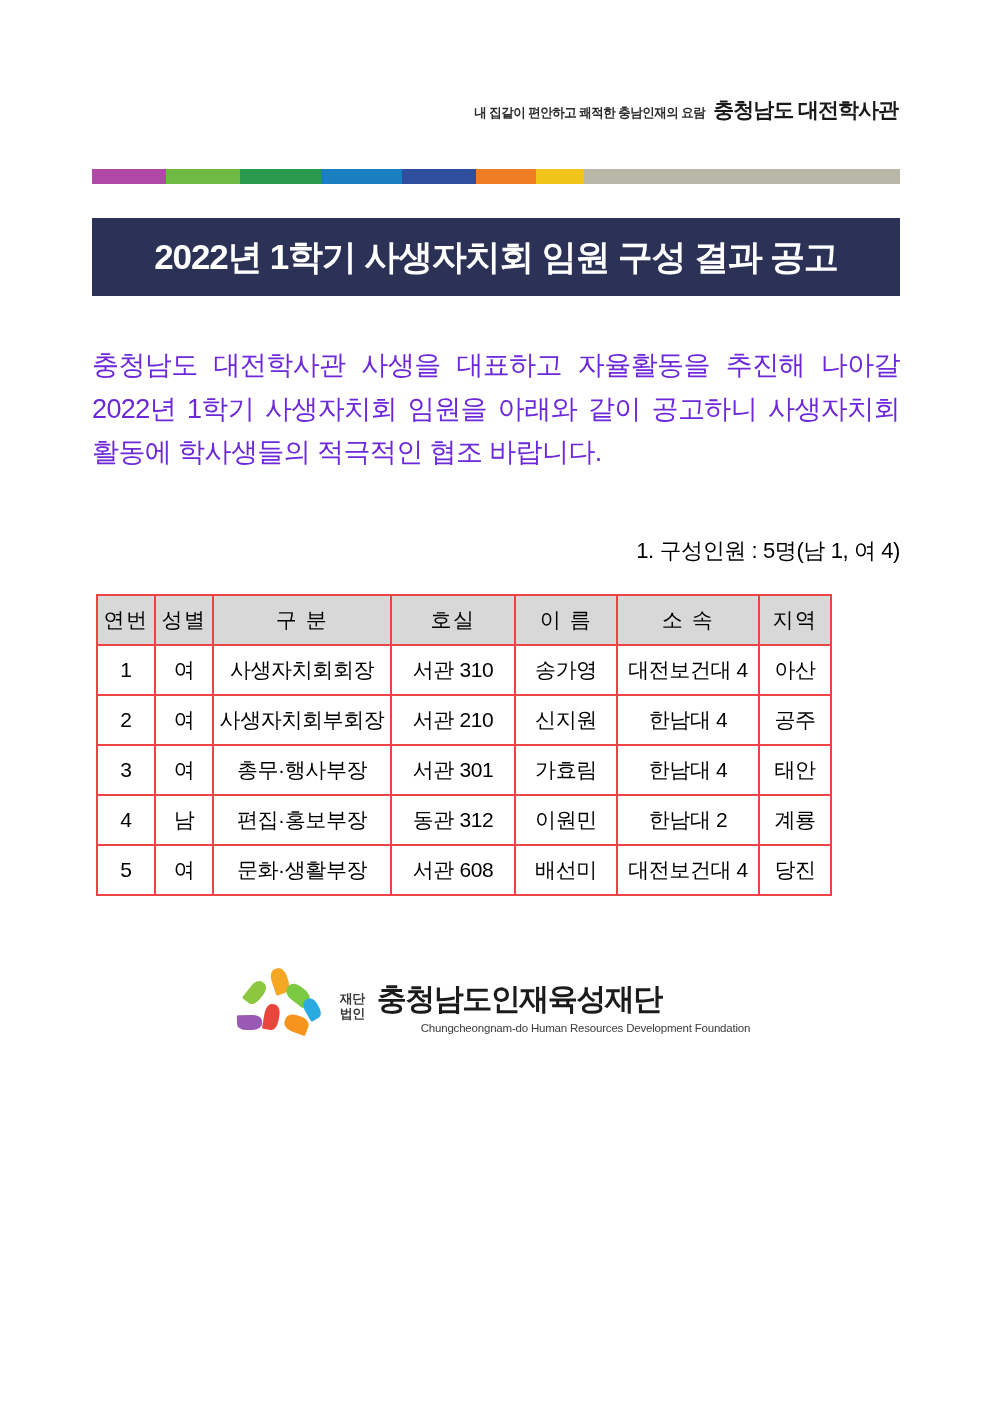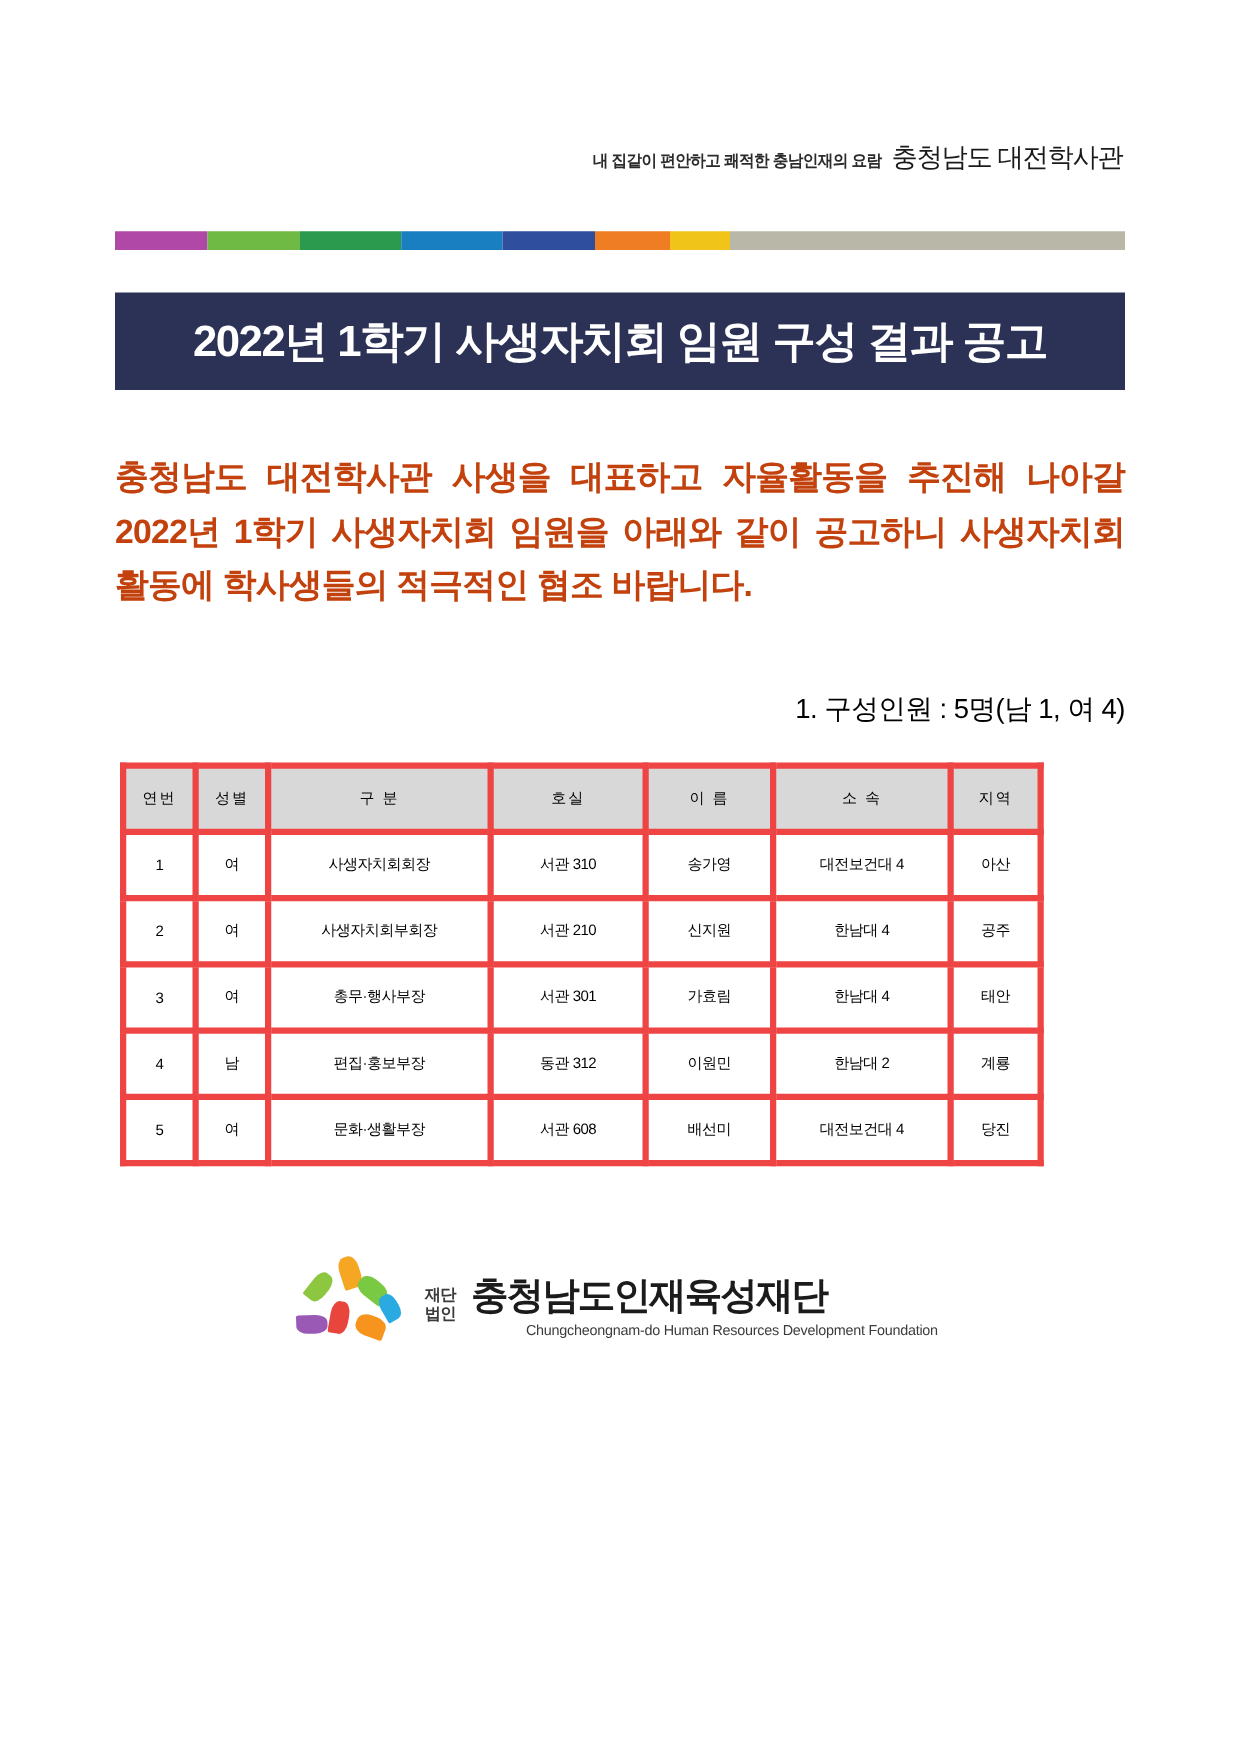--- a/index.html
+++ b/index.html
@@ -14,21 +14,21 @@
     color: #000000;
     position: relative;
     overflow: hidden;
   }
 
   .page {
     position: relative;
     width: 992px;
     height: 1403px;
     box-sizing: border-box;
-    padding: 16px 92px;
+    padding: 0 92px;
   }
 
   
   .header {
     padding-top: 96px;
     position: relative;
     height: 64px;
   }
   .header-slogan-wrap {
     display: flex;
@@ -39,21 +39,21 @@
   }
   .header-slogan {
     font-size: 12.5px;
     letter-spacing: -0.5px;
     color: #2b2b2b;
     font-weight: bold;
     transform: scaleY(1.05);
   }
   .header-brand {
     font-size: 21px;
-    font-weight: normal;
+    font-weight: bold;
     letter-spacing: -1px;
     color: #1a1a1a;
   }
 
   .ribbon {
     margin-top: 9px;
     display: flex;
     height: 15px;
     width: 100%;
   }
@@ -78,45 +78,44 @@
   }
 
   
   .intro {
     margin-top: 48px;
     font-size: 27px;
     line-height: 1.62;
     text-align: justify;
     text-justify: inter-character;
     letter-spacing: -0.6px;
-    color: #c2410c;
-    font-weight: bold;
+    color: #6d28d9;
   }
 
   
   .list {
     margin-top: 56px;
     font-size: 22px;
     line-height: 1.85;
     letter-spacing: -0.4px;
   }
   .list-item { white-space: pre; text-align: right; }
 
   
   table.roster {
     margin-top: 22px;
     border-collapse: collapse;
     width: 700px;
     margin-left: 4px;
     table-layout: fixed;
   }
   table.roster th, table.roster td {
-    border: 5px solid #ef4444;
+    border: 2px solid #ef4444;
     text-align: center;
-    font-size: 12px;
+    font-size: 21px;
     letter-spacing: -0.4px;
     height: 48px;
     padding: 0 2px;
     vertical-align: middle;
     margin-top: 11px;
   }
   table.roster thead th {
     background: #d8d8d8;
     font-weight: normal;
     letter-spacing: 1.5px;

